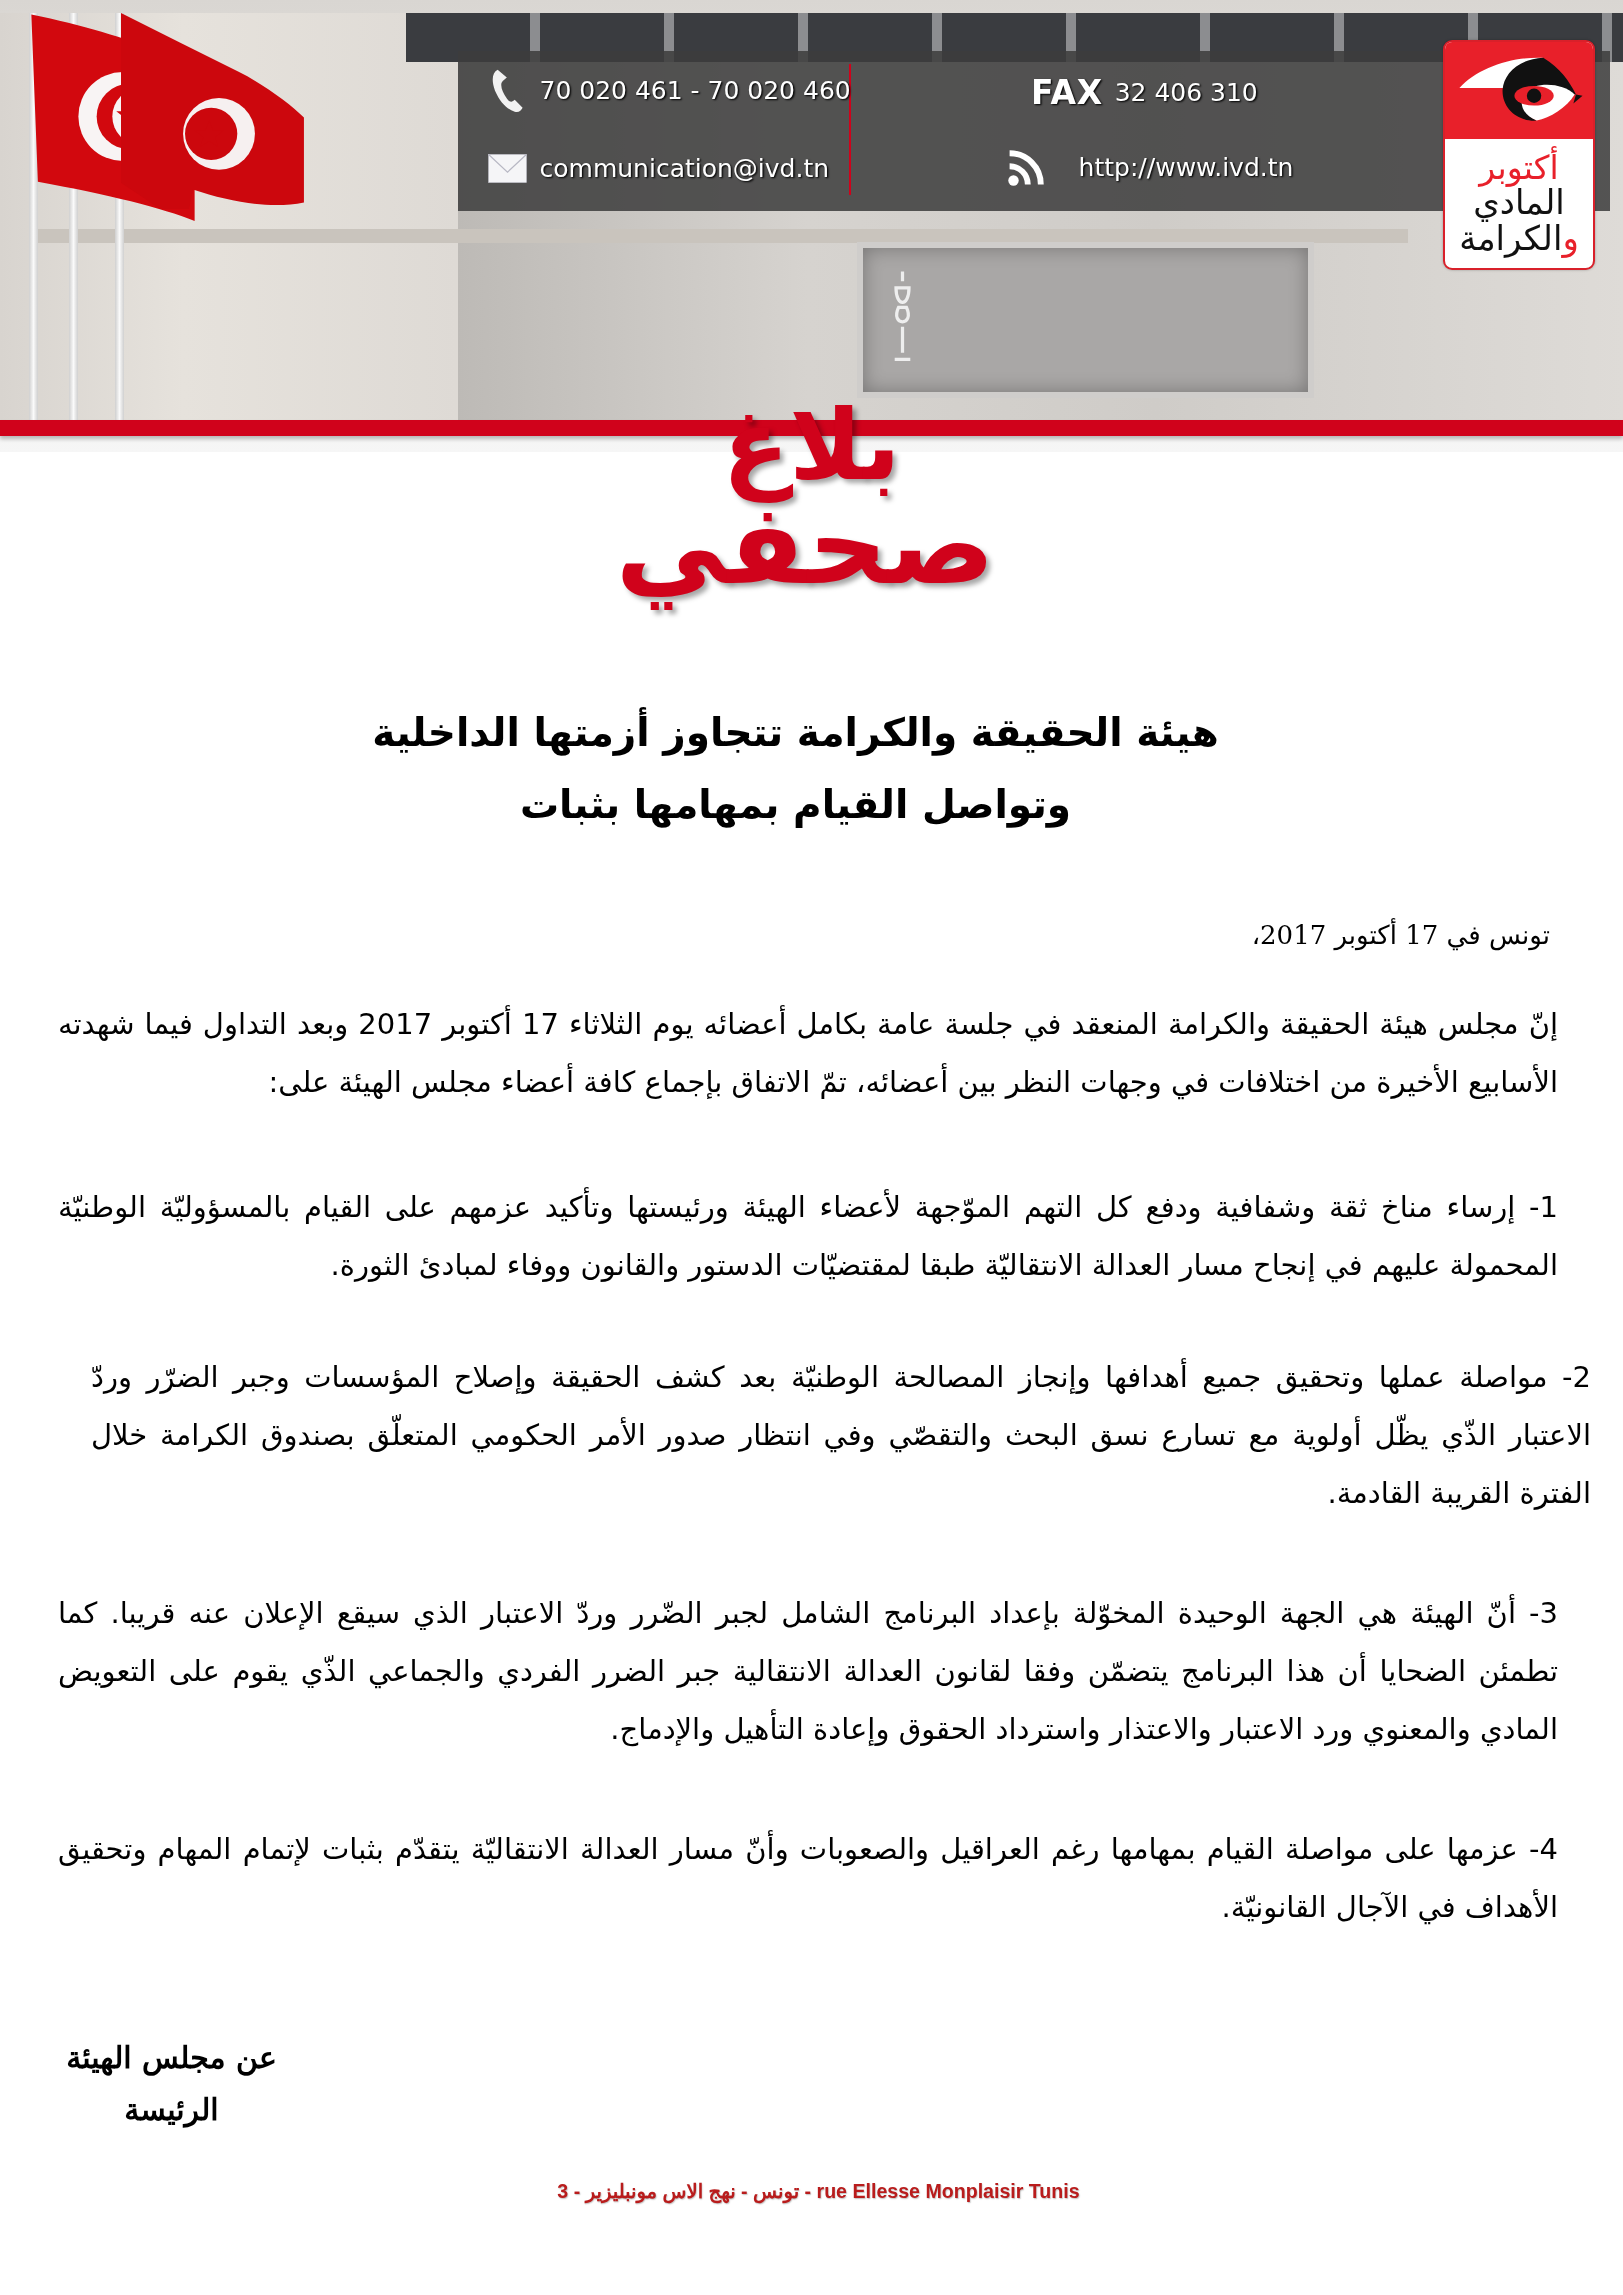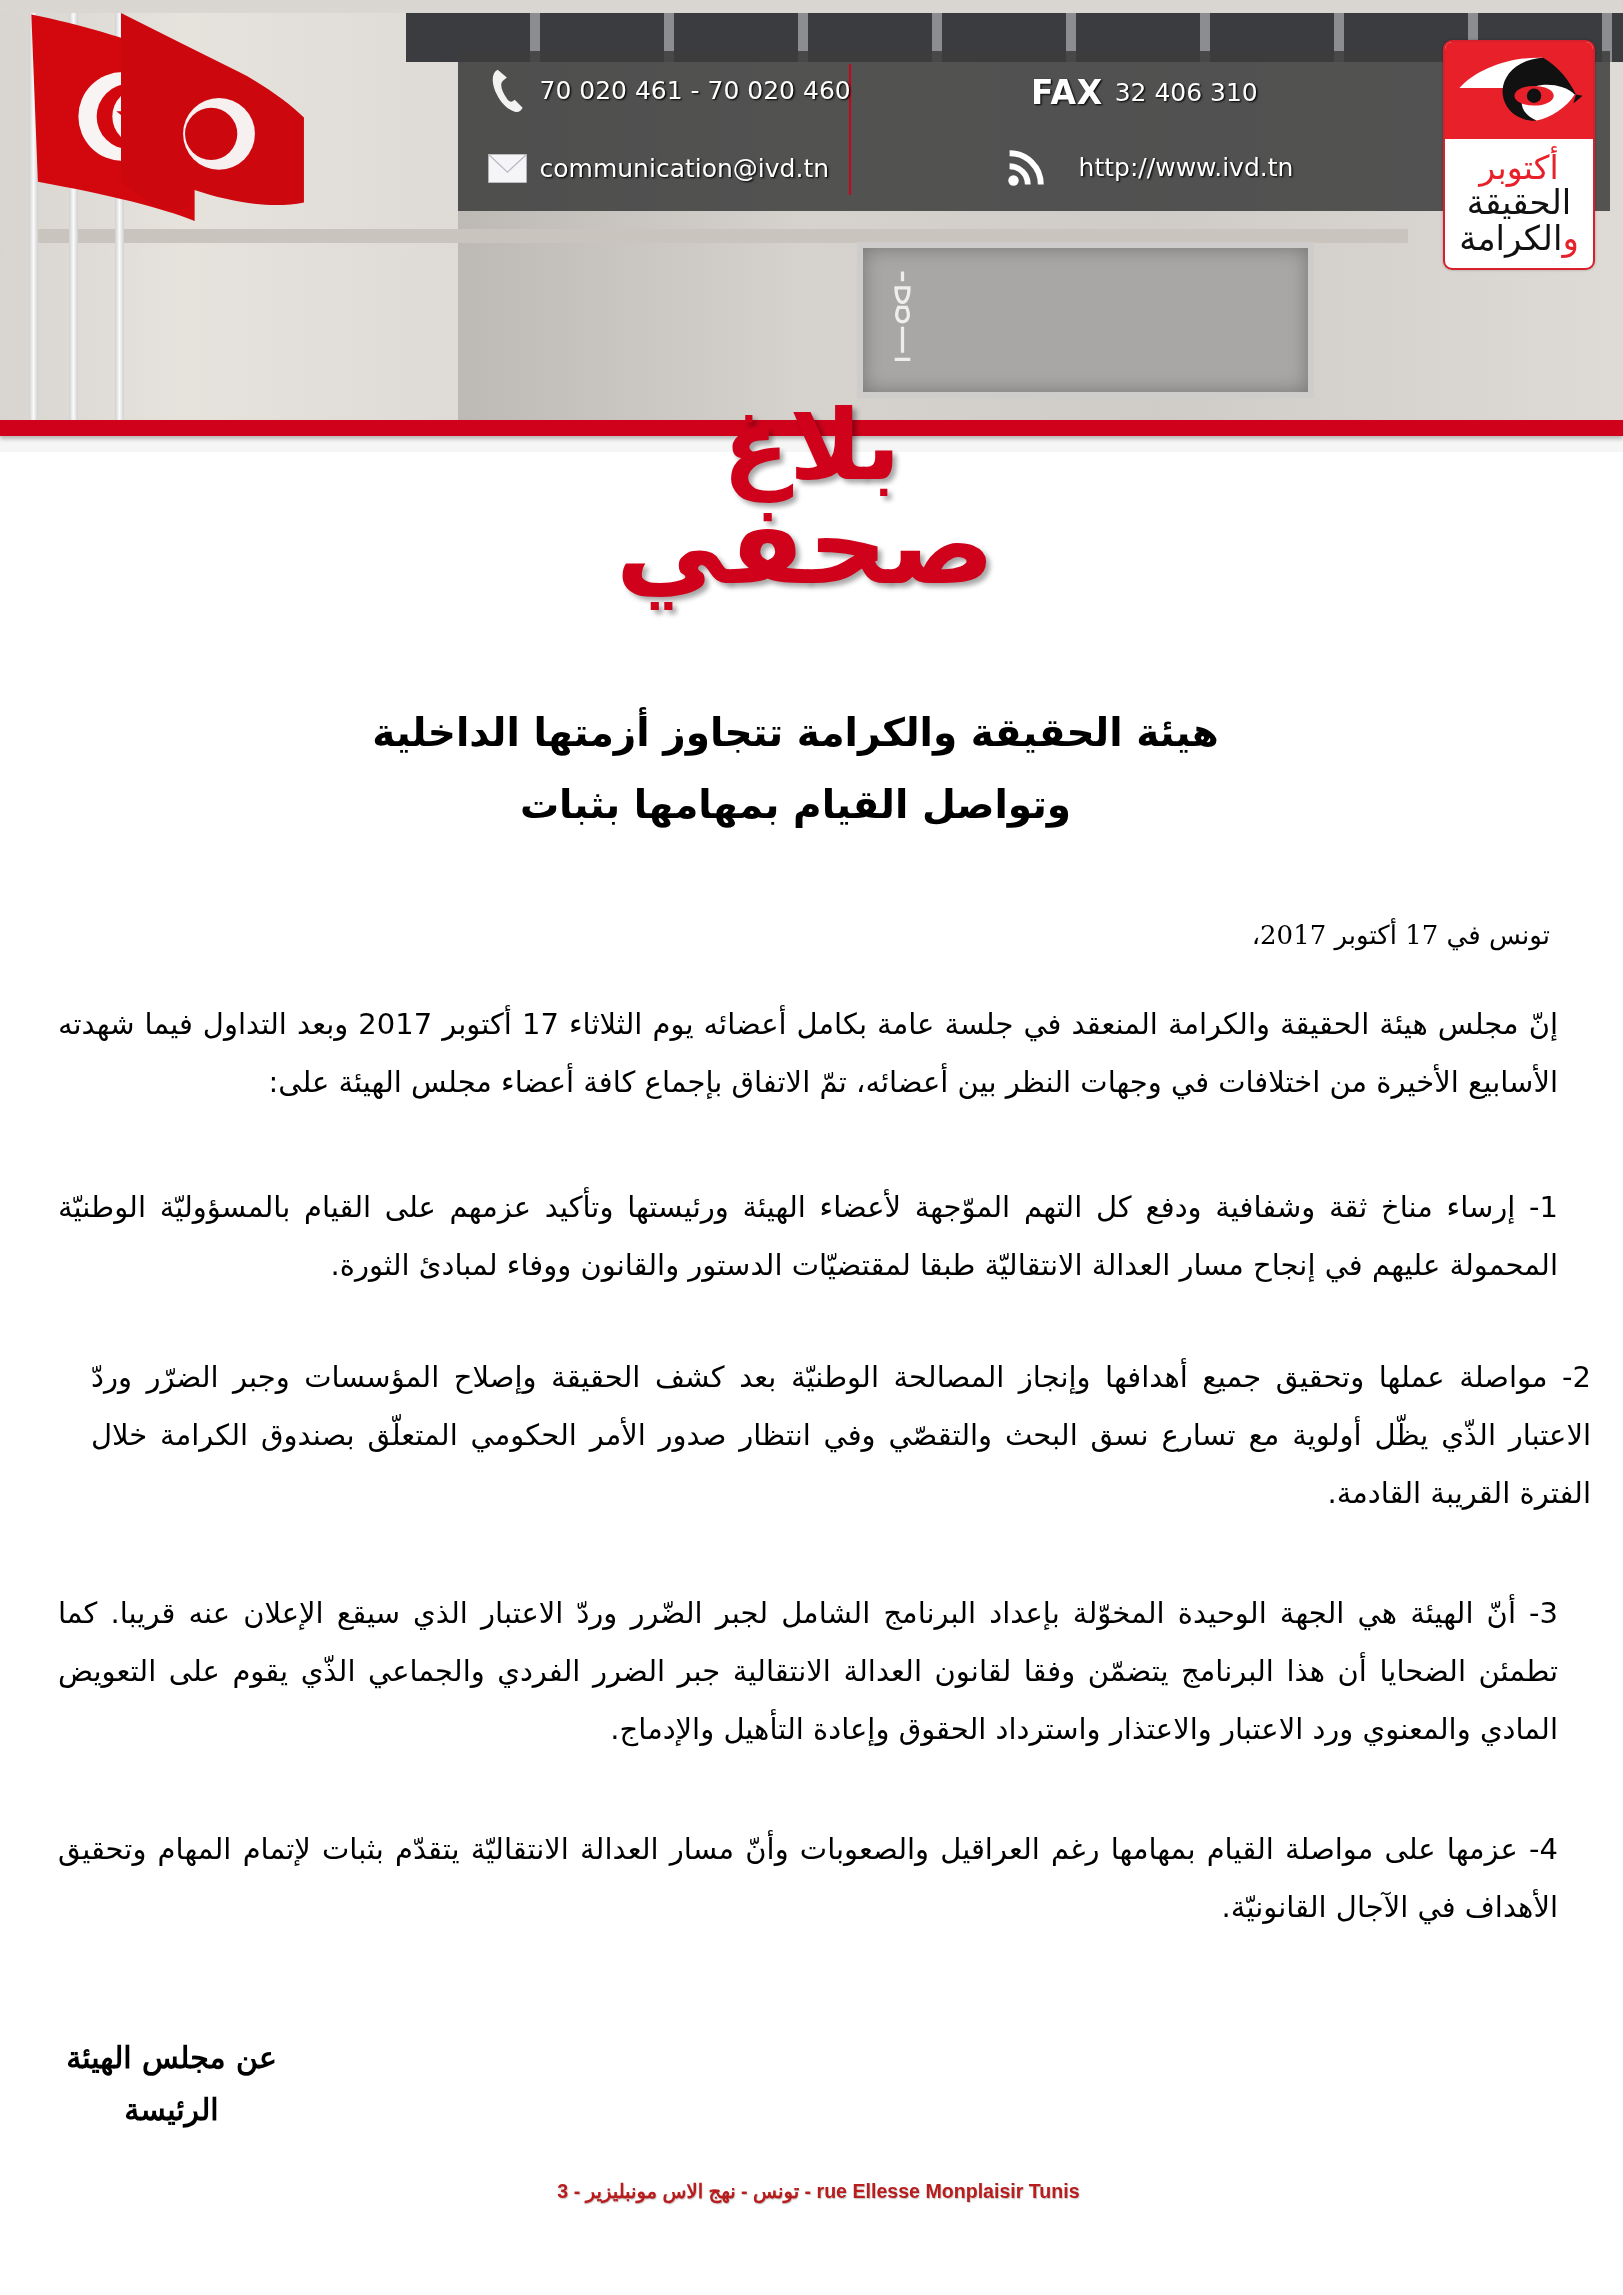--- a/index.html
+++ b/index.html
@@ -144,21 +144,21 @@
       <path d="M22 70 C50 40 100 22 150 24 C120 30 95 50 92 70 Z" fill="#fff"></path>
       <path d="M150 24 C110 26 90 50 88 72 C86 100 110 122 140 120 C120 110 112 92 120 76 L200 80 C190 60 176 40 150 24 Z" fill="#111"></path>
       <path d="M120 76 C140 60 180 62 198 80 C186 100 160 116 140 120 C120 112 112 96 120 76 Z" fill="#fff"></path>
       <ellipse cx="136" cy="82" rx="30" ry="15" fill="#e8202a"></ellipse>
       <circle cx="136" cy="82" r="11" fill="#111"></circle>
       <path d="M200 80 L210 82 L196 94 Z" fill="#111"></path>
     </svg>
   </div>
   <div class="lt">
     <div class="l1">أكتوبر</div>
-    <div class="l2">الحقيقة</div>
+    <div class="l2">المادي</div>
     <div class="l3"><span class="w">و</span><span>الكرامة</span></div>
   </div>
 </div>
 
 <div class="pr-title">
   <div class="w1">بلاغ</div>
   <div class="w2">صحفي</div>
 </div>
 
 <div class="headline">

